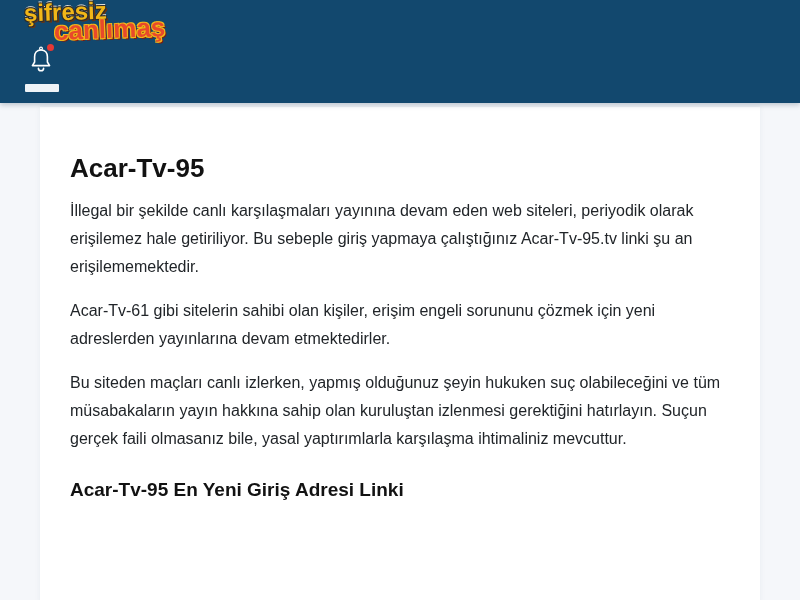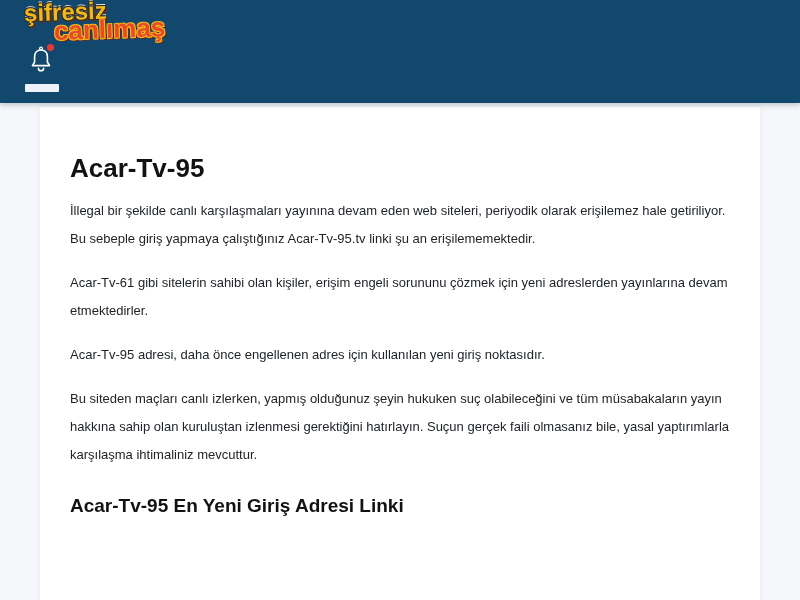--- a/index.html
+++ b/index.html
@@ -99,21 +99,21 @@
     overflow: hidden;
   }
   .article-title {
     font-size: 26px;
     line-height: 30px;
     font-weight: 700;
     color: #121212;
     margin: 0 0 14px 0;
   }
   .article-card p {
-    font-size: 13px;
+    font-size: 16px;
     line-height: 28px;
     color: #212529;
     margin: 0 0 16px 0;
   }
   .article-subheading {
     font-size: 19px;
     line-height: 26px;
     font-weight: 700;
     color: #121212;
     margin: 24px 0 0 0;
@@ -142,17 +142,16 @@
   <button class="menu-toggle">
     <span></span>
   </button>
 </header>
 
 <main class="content-area">
   <article class="article-card">
     <h1 class="article-title">Acar-Tv-95</h1>
     <p>İllegal bir şekilde canlı karşılaşmaları yayınına devam eden web siteleri, periyodik olarak erişilemez hale getiriliyor. Bu sebeple giriş yapmaya çalıştığınız Acar-Tv-95.tv linki şu an erişilememektedir.</p>
     <p>Acar-Tv-61 gibi sitelerin sahibi olan kişiler, erişim engeli sorununu çözmek için yeni adreslerden yayınlarına devam etmektedirler.</p>
-    <p>Acar-Tv-95 adresi, daha önce engellenen adres için kullanılan yeni giriş noktasıdır.</p>
     <p>Bu siteden maçları canlı izlerken, yapmış olduğunuz şeyin hukuken suç olabileceğini ve tüm müsabakaların yayın hakkına sahip olan kuruluştan izlenmesi gerektiğini hatırlayın. Suçun gerçek faili olmasanız bile, yasal yaptırımlarla karşılaşma ihtimaliniz mevcuttur.</p>
     <h2 class="article-subheading">Acar-Tv-95 En Yeni Giriş Adresi Linki</h2>
   </article>
 </main>
 
 </body></html>

